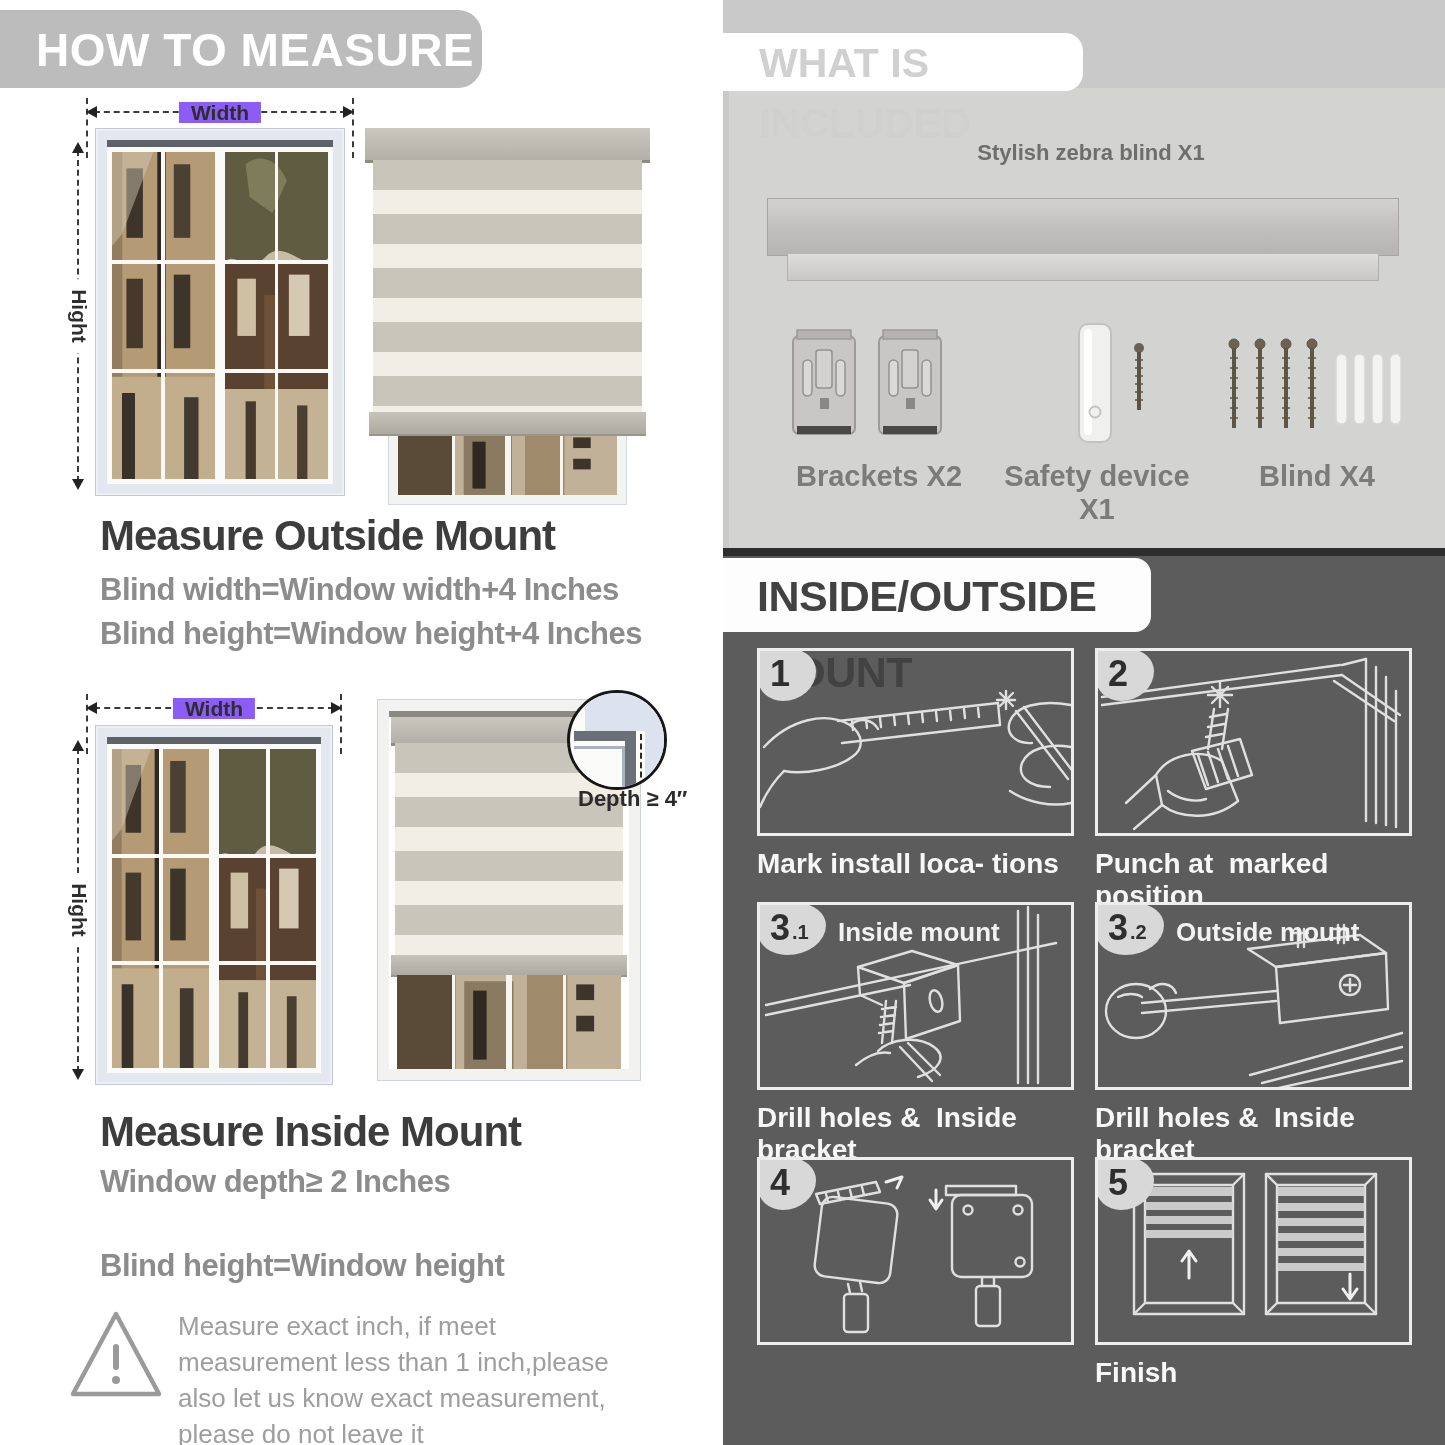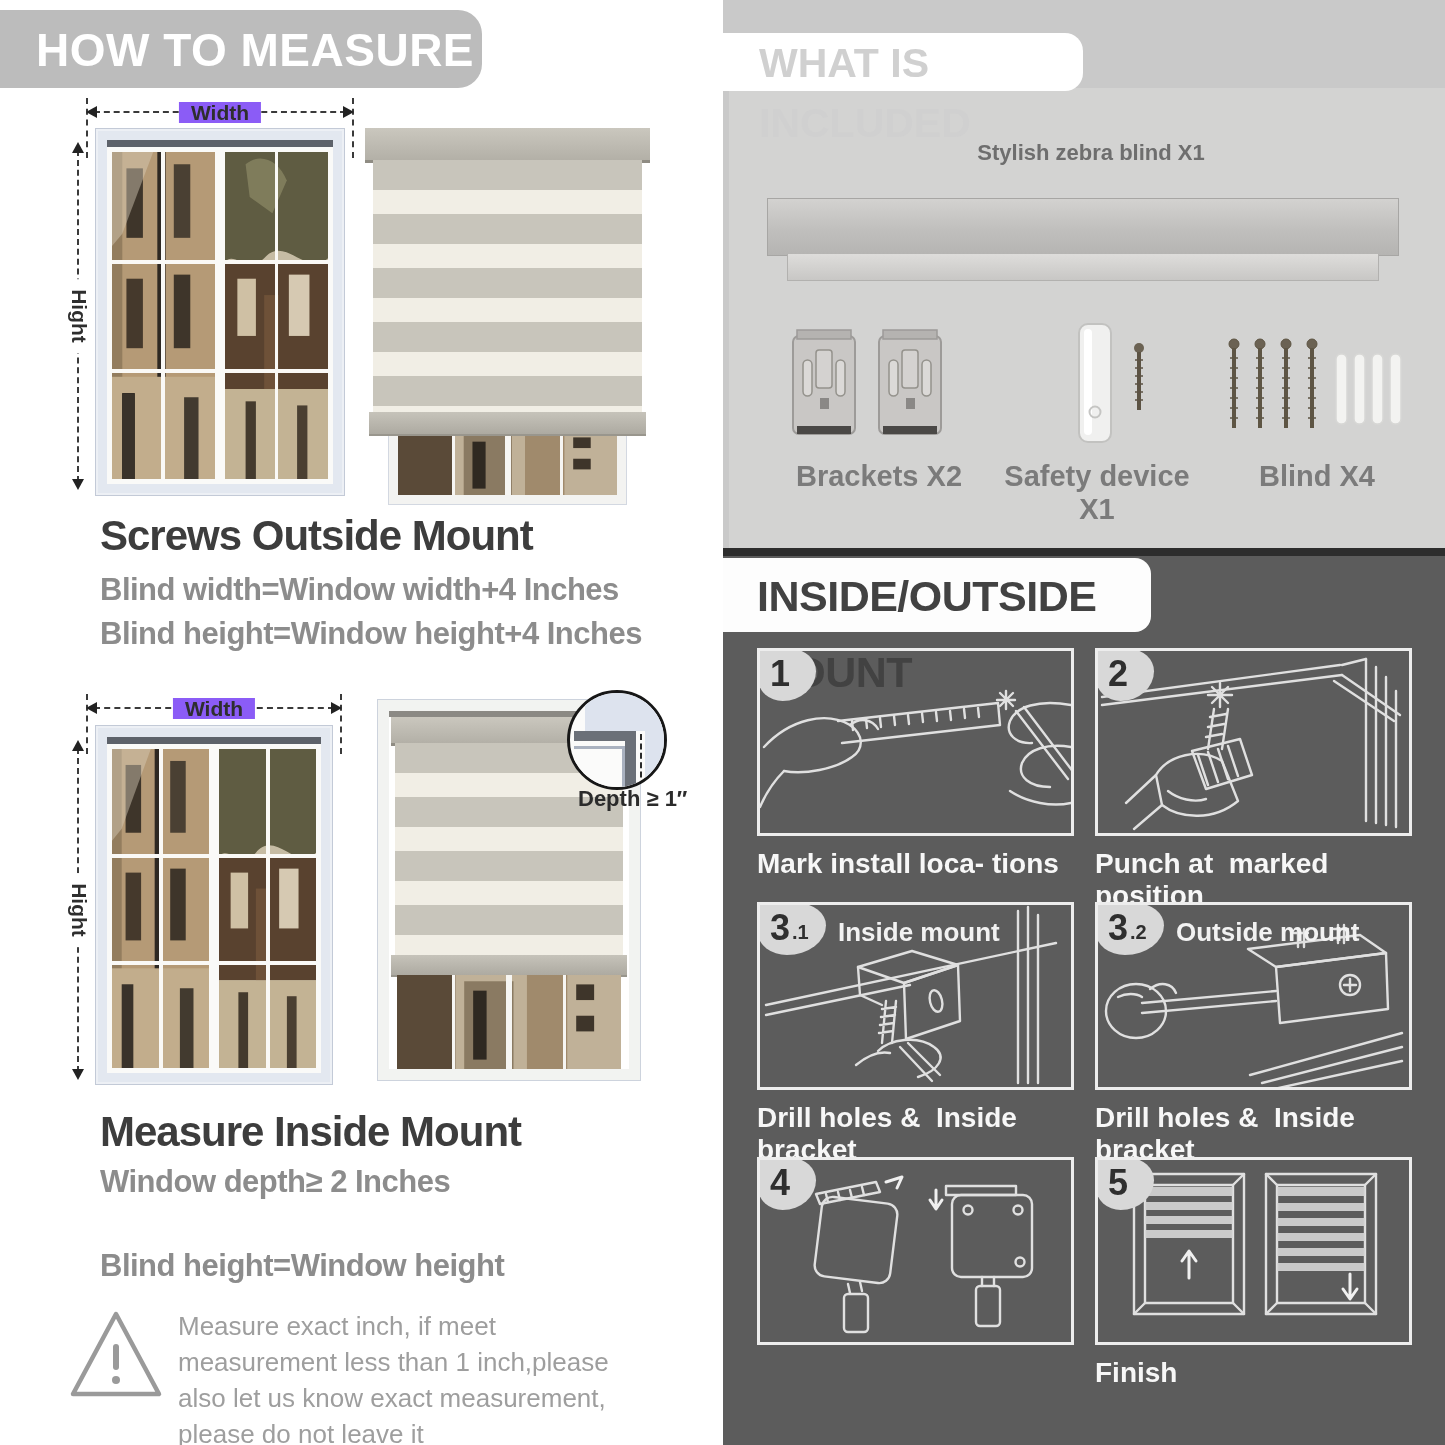--- a/index.html
+++ b/index.html
@@ -175,21 +175,21 @@
         <rect x="80" y="26" width="8" height="10" fill="#3e352a"></rect>
         <rect x="34" y="10" width="6" height="44" fill="#2f2921"></rect>
       </svg>
       <div class="bf-mull"></div>
     </div>
     <div class="bf-cassette" style="left:0;right:0;top:6px;height:32px;"></div>
     <div class="bf-stripes" style="left:8px;right:8px;top:38px;height:252px;"></div>
     <div class="bf-rail" style="left:4px;right:4px;top:290px;height:22px;"></div>
   </div>
 
-  <div class="abs sec-title" style="left:100px;top:512px;">Screws Outside Mount</div>
+  <div class="abs sec-title" style="left:100px;top:512px;">Measure Outside Mount</div>
   <div class="abs formula" style="left:100px;top:572px;">Blind width=Window width+4 Inches</div>
   <div class="abs formula" style="left:100px;top:616px;">Blind height=Window height+4 Inches</div>
 
   <div class="abs annot-w" style="left:86px;top:698px;width:256px;">
     <span class="tick l"></span>
     <span class="tick r"></span>
     <span class="aline"></span>
     <span class="ah l"></span>
     <span class="ah r"></span>
     <span class="lbl">Width</span>
@@ -261,21 +261,21 @@
   </div>
 
   <div class="abs mag" style="left:567px;top:690px;">
     <div class="blue1"></div>
     <div class="blue2"></div>
     <div class="mh"></div>
     <div class="mv"></div>
     <div class="minner"></div>
     <div class="mdash"></div>
   </div>
-  <div class="abs depth-lbl" style="left:578px;top:786px;">Depth ≥ 1″</div>
+  <div class="abs depth-lbl" style="left:578px;top:786px;">Depth ≥ 4″</div>
 
   <div class="abs sec-title" style="left:100px;top:1108px;">Measure Inside Mount</div>
   <div class="abs formula" style="left:100px;top:1164px;">Window depth≥ 2 Inches</div>
   <div class="abs formula" style="left:100px;top:1248px;">Blind height=Window height</div>
 
   <svg class="abs" style="left:66px;top:1306px;" width="100" height="96" viewBox="0 0 100 96">
     <path d="M50 8 L93 88 H7 Z" fill="none" stroke="#9a9a9a" stroke-width="4.5" stroke-linejoin="round"></path>
     <rect x="47" y="38" width="6" height="26" rx="3" fill="#9a9a9a"></rect>
     <circle cx="50" cy="74" r="4" fill="#9a9a9a"></circle>
   </svg>

